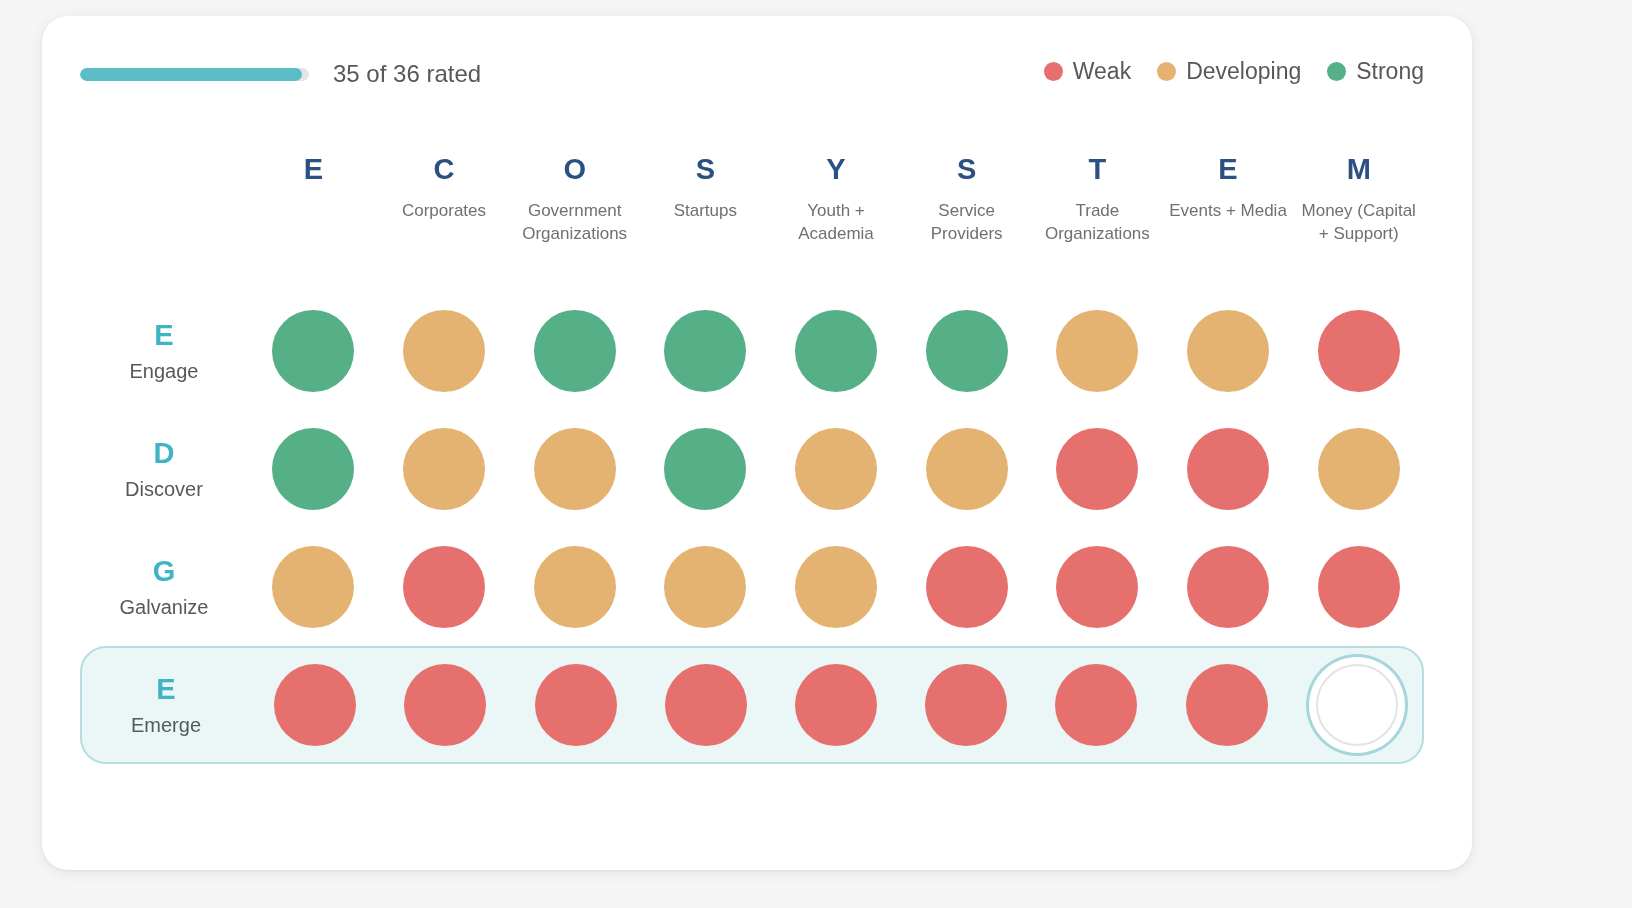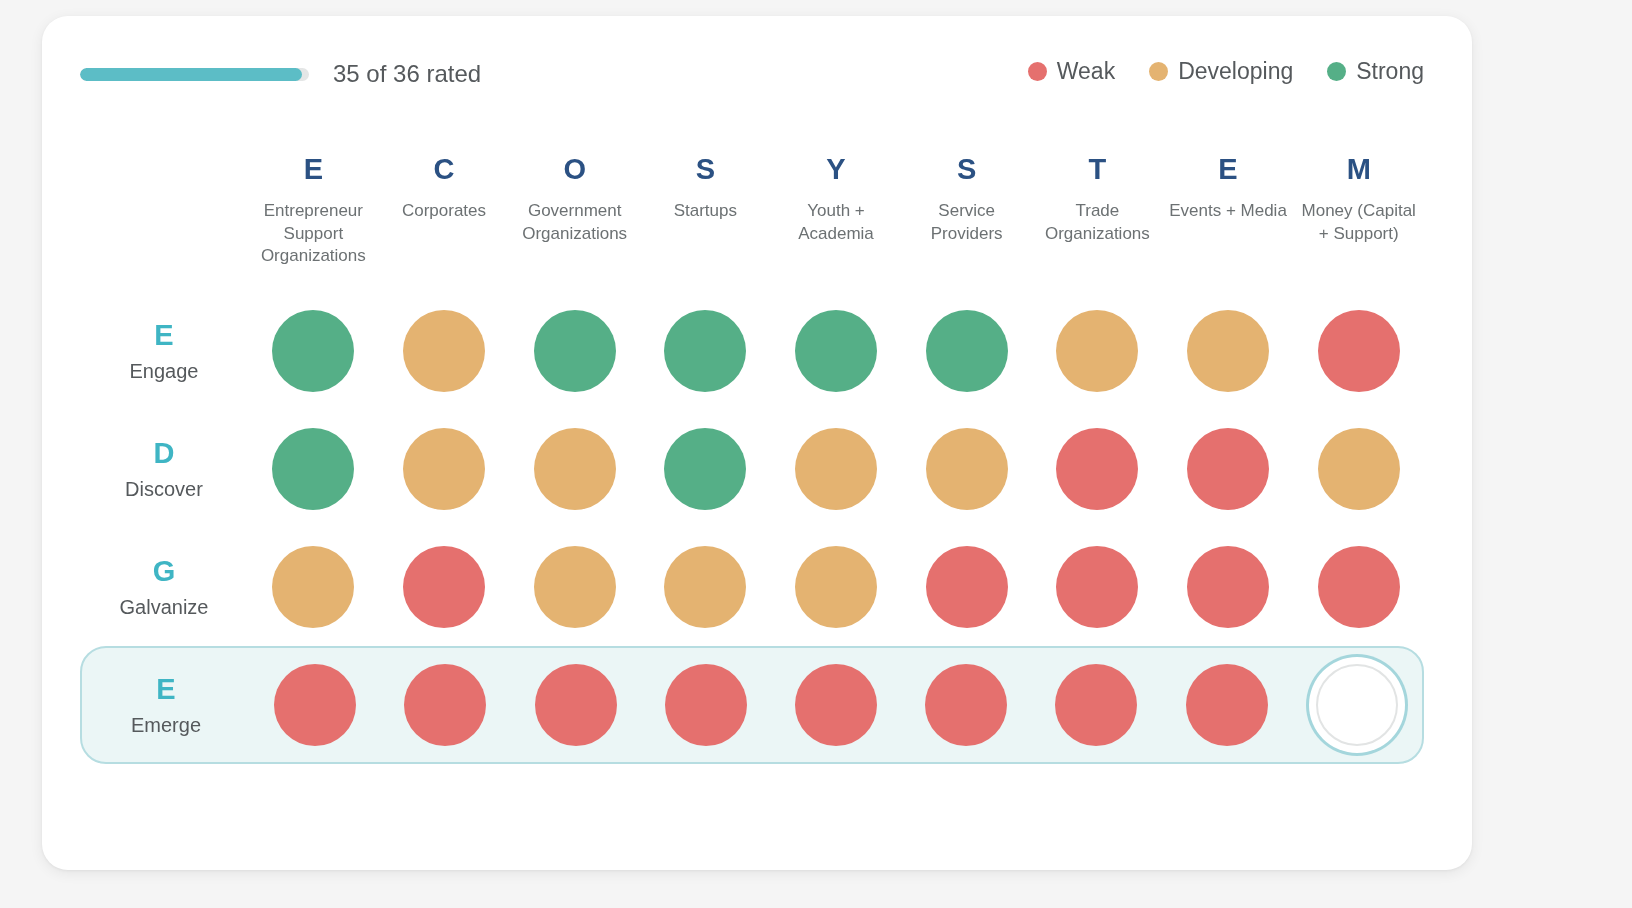--- a/index.html
+++ b/index.html
@@ -64,21 +64,21 @@
     color: #55595c;
     white-space: nowrap;
   }
 
   #legend {
     position: absolute;
     right: 0;
     top: -2px;
     display: flex;
     align-items: center;
-    gap: 34px;
+    gap: 26px;
   }
   .legend-item {
     display: flex;
     align-items: center;
     gap: 10px;
   }
   .legend-dot {
     width: 19px;
     height: 19px;
     border-radius: 50%;
@@ -204,21 +204,20 @@
       </div>
 
   </div>
 
   <div id="grid">
 
     <div class="grid-row" id="header-row">
       <div class="row-label-cell"></div>
     <div class="col-cell">
           <div class="col-letter">E</div>
-          <div class="col-sub">Entrepreneur Support Organizations</div>
         </div>
         <div class="col-cell">
           <div class="col-letter">C</div>
           <div class="col-sub">Corporates</div>
         </div>
         <div class="col-cell">
           <div class="col-letter">O</div>
           <div class="col-sub">Government Organizations</div>
         </div>
         <div class="col-cell">

